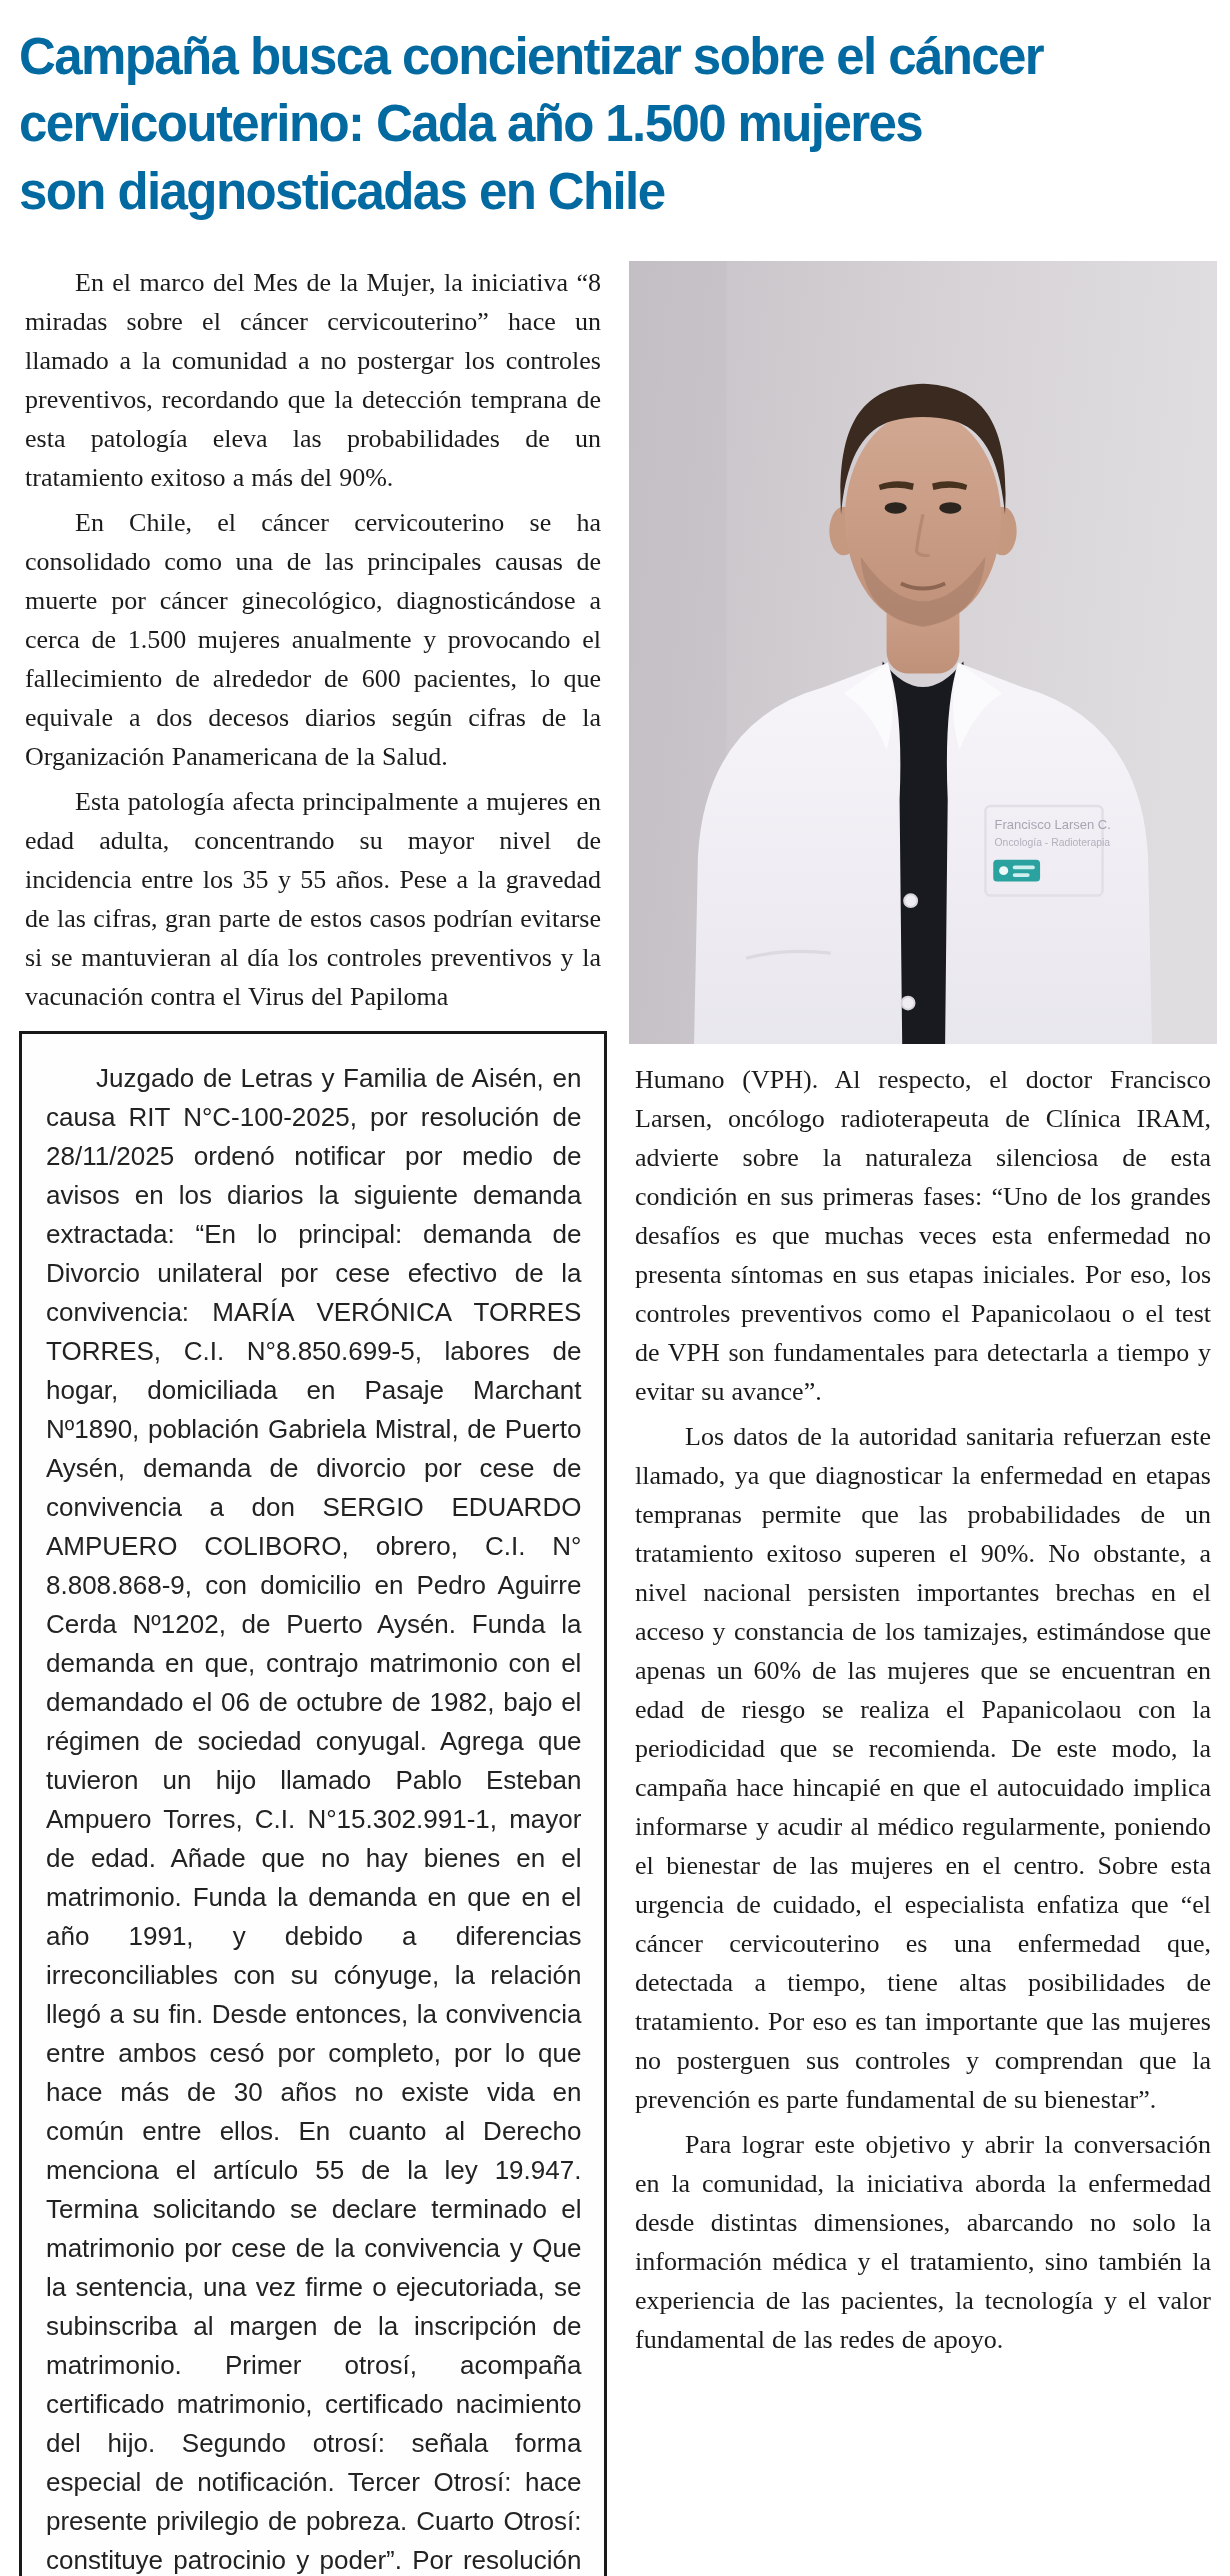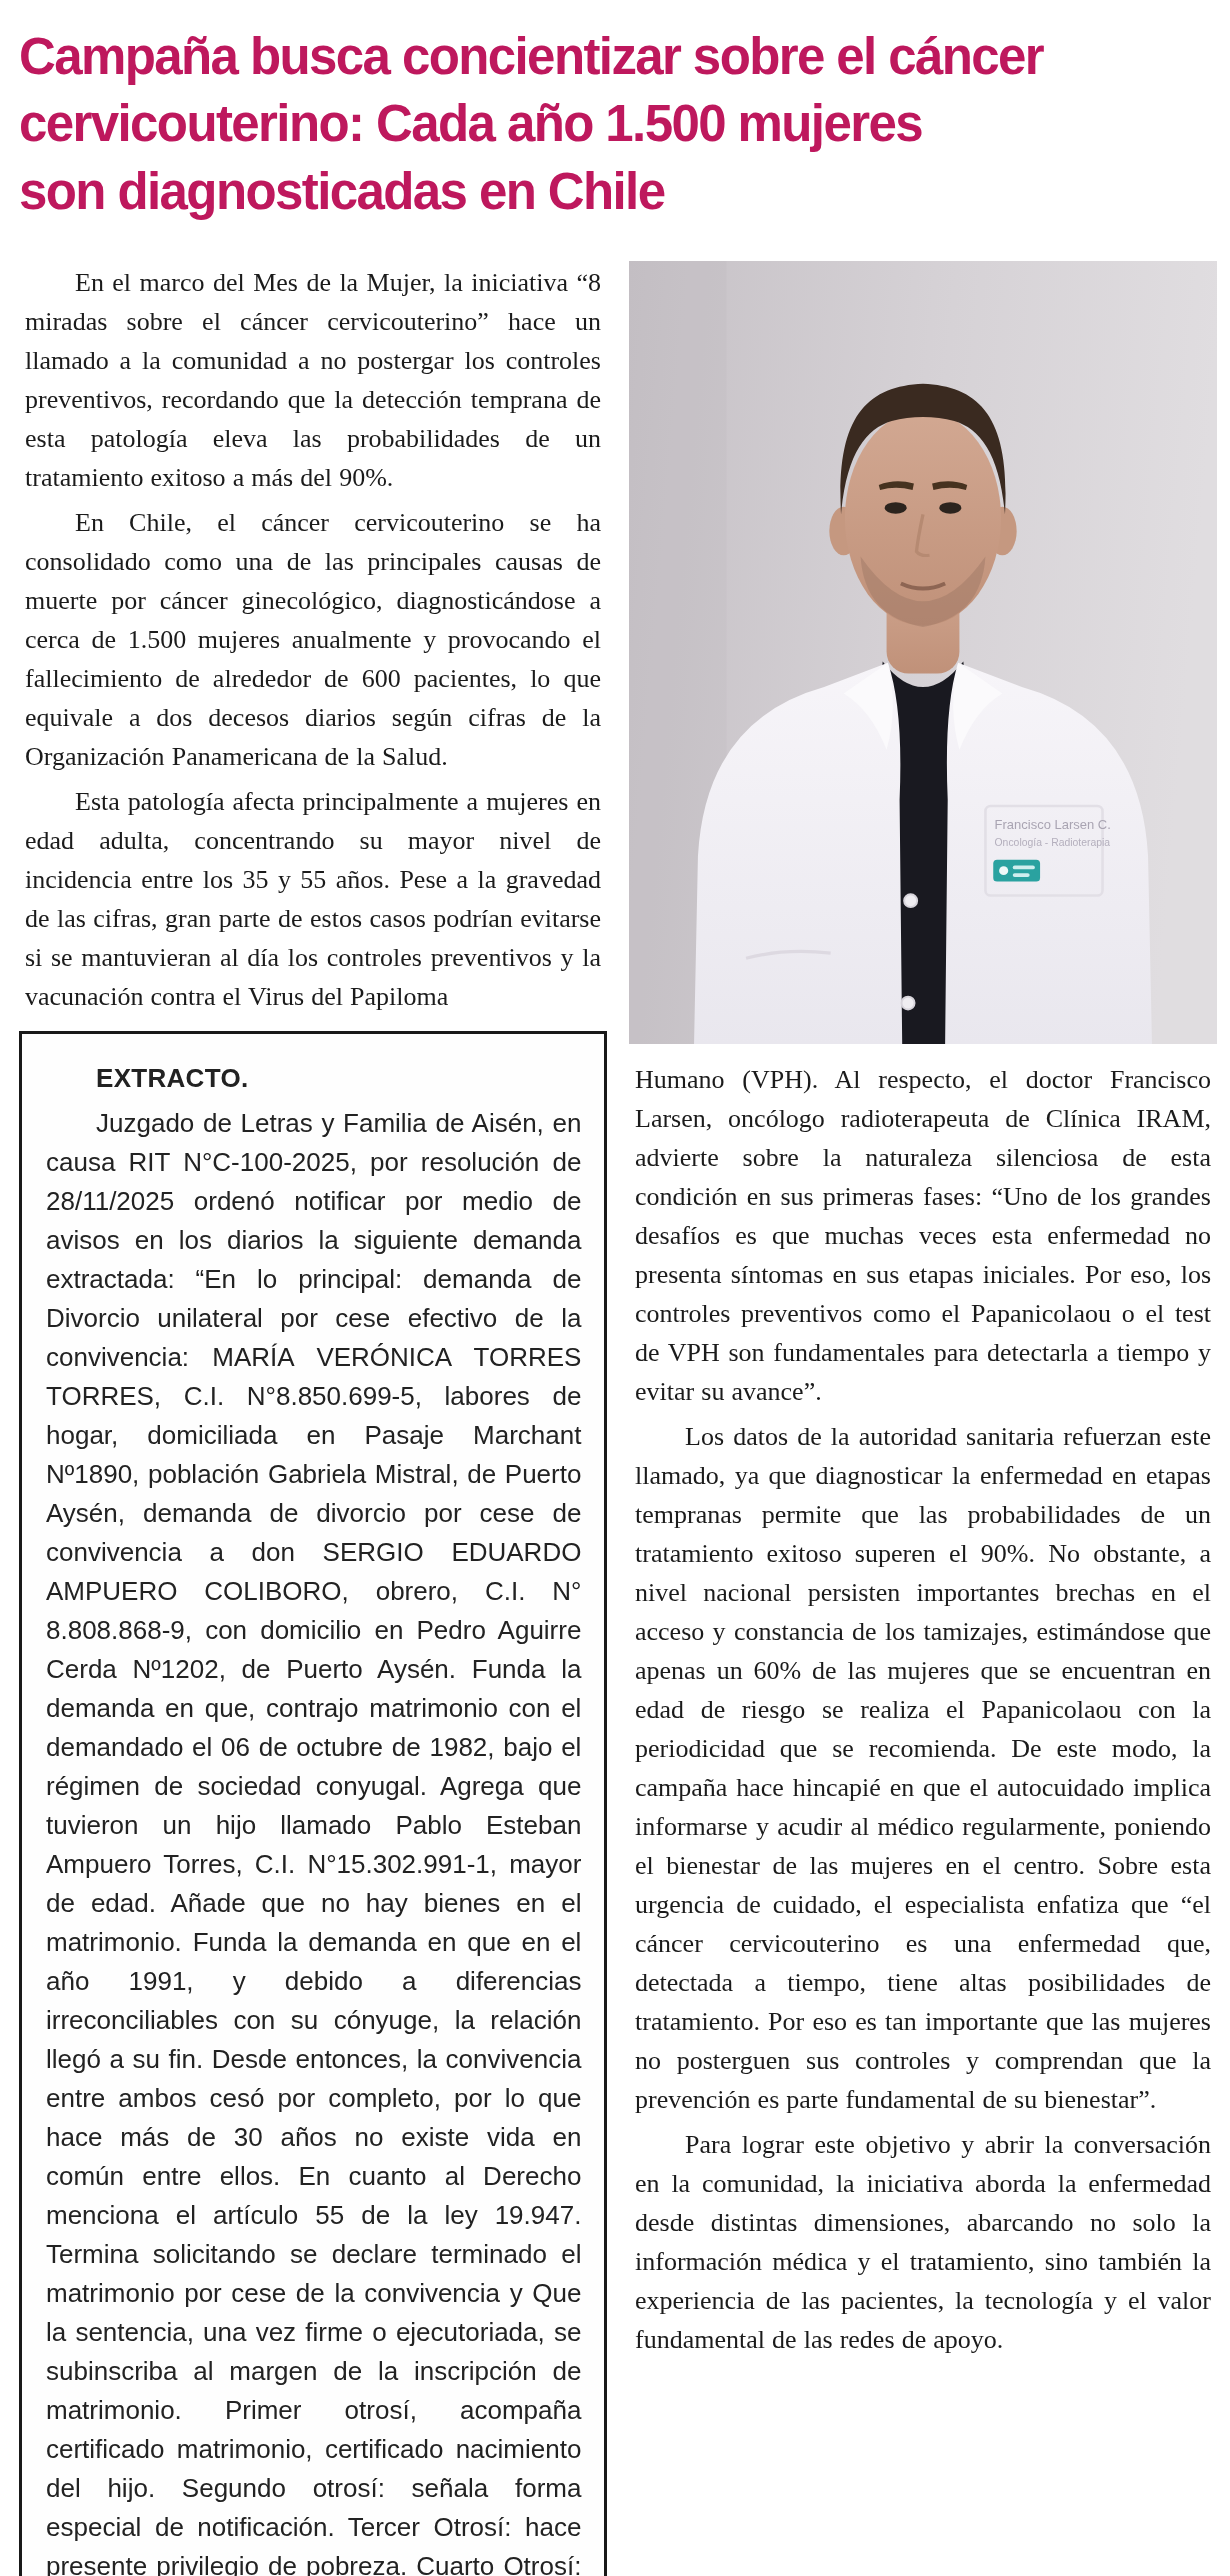--- a/index.html
+++ b/index.html
@@ -4,21 +4,21 @@
 <style>
   html,body{margin:0;padding:0;}
   body{
     width:1230px;height:2576px;overflow:hidden;background:#ffffff;
     color:#1b1b1b;font-family:"Liberation Serif",serif;position:relative;
   }
   h1.headline{
     margin:23px 19px 0 19px;
     font-family:"Liberation Sans",sans-serif;
     font-weight:bold;font-size:51px;line-height:1.32;letter-spacing:-1.6px;
-    color:#be185d;white-space:pre-line;
+    color:#0369a1;white-space:pre-line;
   }
   .main{display:flex;gap:22px;margin:32px 19px 0 19px;align-items:flex-start;}
   .col{width:588px;flex:0 0 588px;}
   .article p{
     font-size:26px;line-height:39px;text-align:justify;
     margin:6px;text-indent:50px;word-spacing:0.6px;
   }
   .article p.no-indent{text-indent:0;}
   .photo{width:588px;height:783px;margin:3.8px 0 16.6px 0;border-radius:8px;}
   .photo svg{display:block;width:100%;height:100%;}
@@ -41,21 +41,20 @@
 son diagnosticadas en Chile</h1>
 
 <div class="main">
 
   <div class="col article">
     <p>En el marco del Mes de la Mujer, la iniciativa “8 miradas sobre el cáncer cervicouterino” hace un llamado a la comunidad a no postergar los controles preventivos, recordando que la detección temprana de esta patología eleva las probabilidades de un tratamiento exitoso a más del 90%.</p>
     <p>En Chile, el cáncer cervicouterino se ha consolidado como una de las principales causas de muerte por cáncer ginecológico, diagnosticándose a cerca de 1.500 mujeres anualmente y provocando el fallecimiento de alrededor de 600 pacientes, lo que equivale a dos decesos diarios según cifras de la Organización Panamericana de la Salud.</p>
     <p>Esta patología afecta principalmente a mujeres en edad adulta, concentrando su mayor nivel de incidencia entre los 35 y 55 años. Pese a la gravedad de las cifras, gran parte de estos casos podrían evitarse si se mantuvieran al día los controles preventivos y la vacunación contra el Virus del Papiloma</p>
 
     <div class="legal-box">
-      <p class="legal-heading">EXTRACTO.</p>
       <p class="legal-body"><span>Juzgado de Letras y Familia de Aisén, en causa RIT N°C-100-2025, por resolución de 28/11/2025 ordenó notificar por medio de avisos en los diarios la siguiente demanda extractada: “En lo principal: demanda de Divorcio unilateral por cese efectivo de la convivencia: MARÍA VERÓNICA TORRES TORRES, C.I. N°8.850.699-5, labores de hogar, domiciliada en Pasaje Marchant Nº1890, población Gabriela Mistral, de Puerto Aysén, demanda de divorcio por cese de convivencia a don SERGIO EDUARDO AMPUERO COLIBORO, obrero, C.I. N° 8.808.868-9, con domicilio en Pedro Aguirre Cerda Nº1202, de Puerto Aysén. Funda la demanda en que, contrajo matrimonio con el demandado el 06 de octubre de 1982, bajo el régimen de sociedad conyugal. Agrega que tuvieron un hijo llamado Pablo Esteban Ampuero Torres, C.I. N°15.302.991-1, mayor de edad. Añade que no hay bienes en el matrimonio. Funda la demanda en que en el año 1991, y debido a diferencias irreconciliables con su cónyuge, la relación llegó a su fin. Desde entonces, la convivencia entre ambos cesó por completo, por lo que hace más de 30 años no existe vida en común entre ellos. En cuanto al Derecho menciona el artículo 55 de la ley 19.947. Termina solicitando se declare terminado el matrimonio por cese de la convivencia y Que la sentencia, una vez firme o ejecutoriada, se subinscriba al margen de la inscripción de matrimonio. Primer otrosí, acompaña certificado matrimonio, certificado nacimiento del hijo. Segundo otrosí: señala forma especial de notificación. Tercer Otrosí: hace presente privilegio de pobreza. Cuarto Otrosí: constituye patrocinio y poder”. Por resolución de 27 de Junio de 2025. Tribunal proveyó la demanda: “A lo principal: por admitida a tramitación demanda de divorcio unilateral por cese de la convivencia. Vengan las partes personalmente a la Audiencia preparatoria y de juicio para el día 12 de noviembre de 2025, a las 10:40 horas. Al primer otrosí: téngase por acompañados. Al segundo, tercero y cuarto otrosíes, téngase presente forma de notificación, privilegio de pobreza y patrocinio y poder conferido.” </span></p>
 
     </div>
   </div>
 
   <div class="col article">
 
     <div class="photo">
       <svg viewBox="0 0 904 1224" preserveAspectRatio="none">
         <defs>

